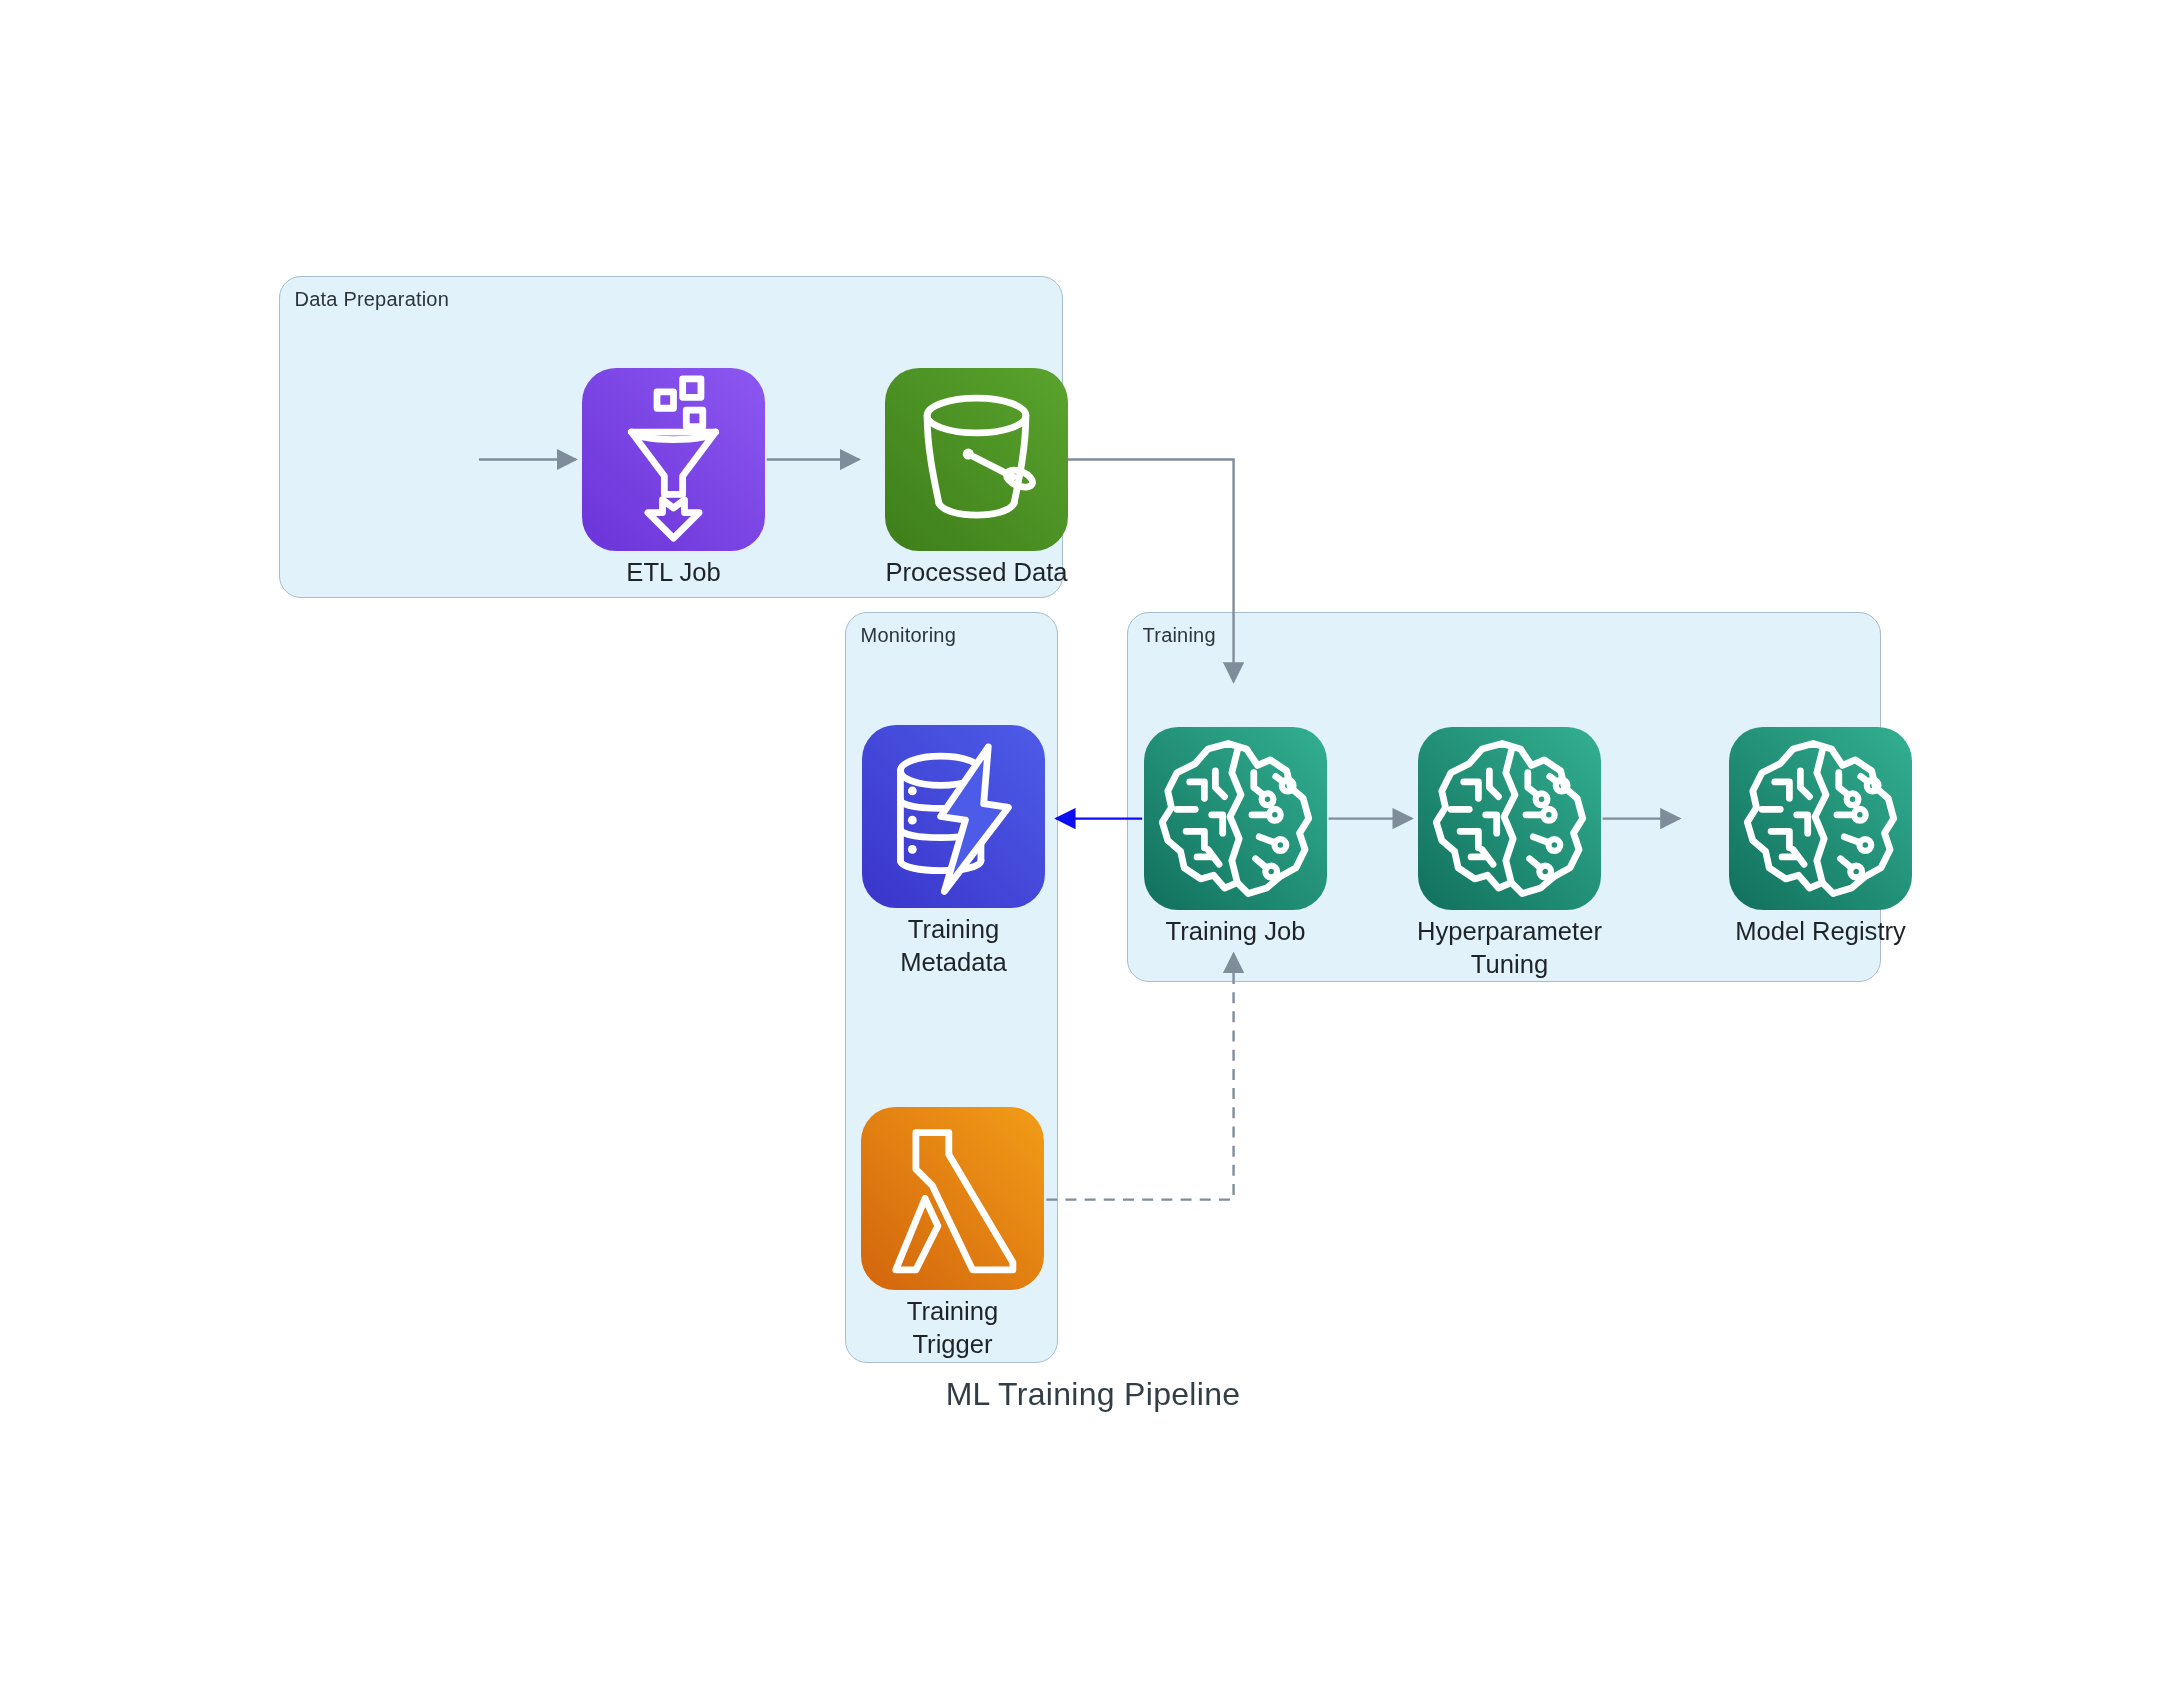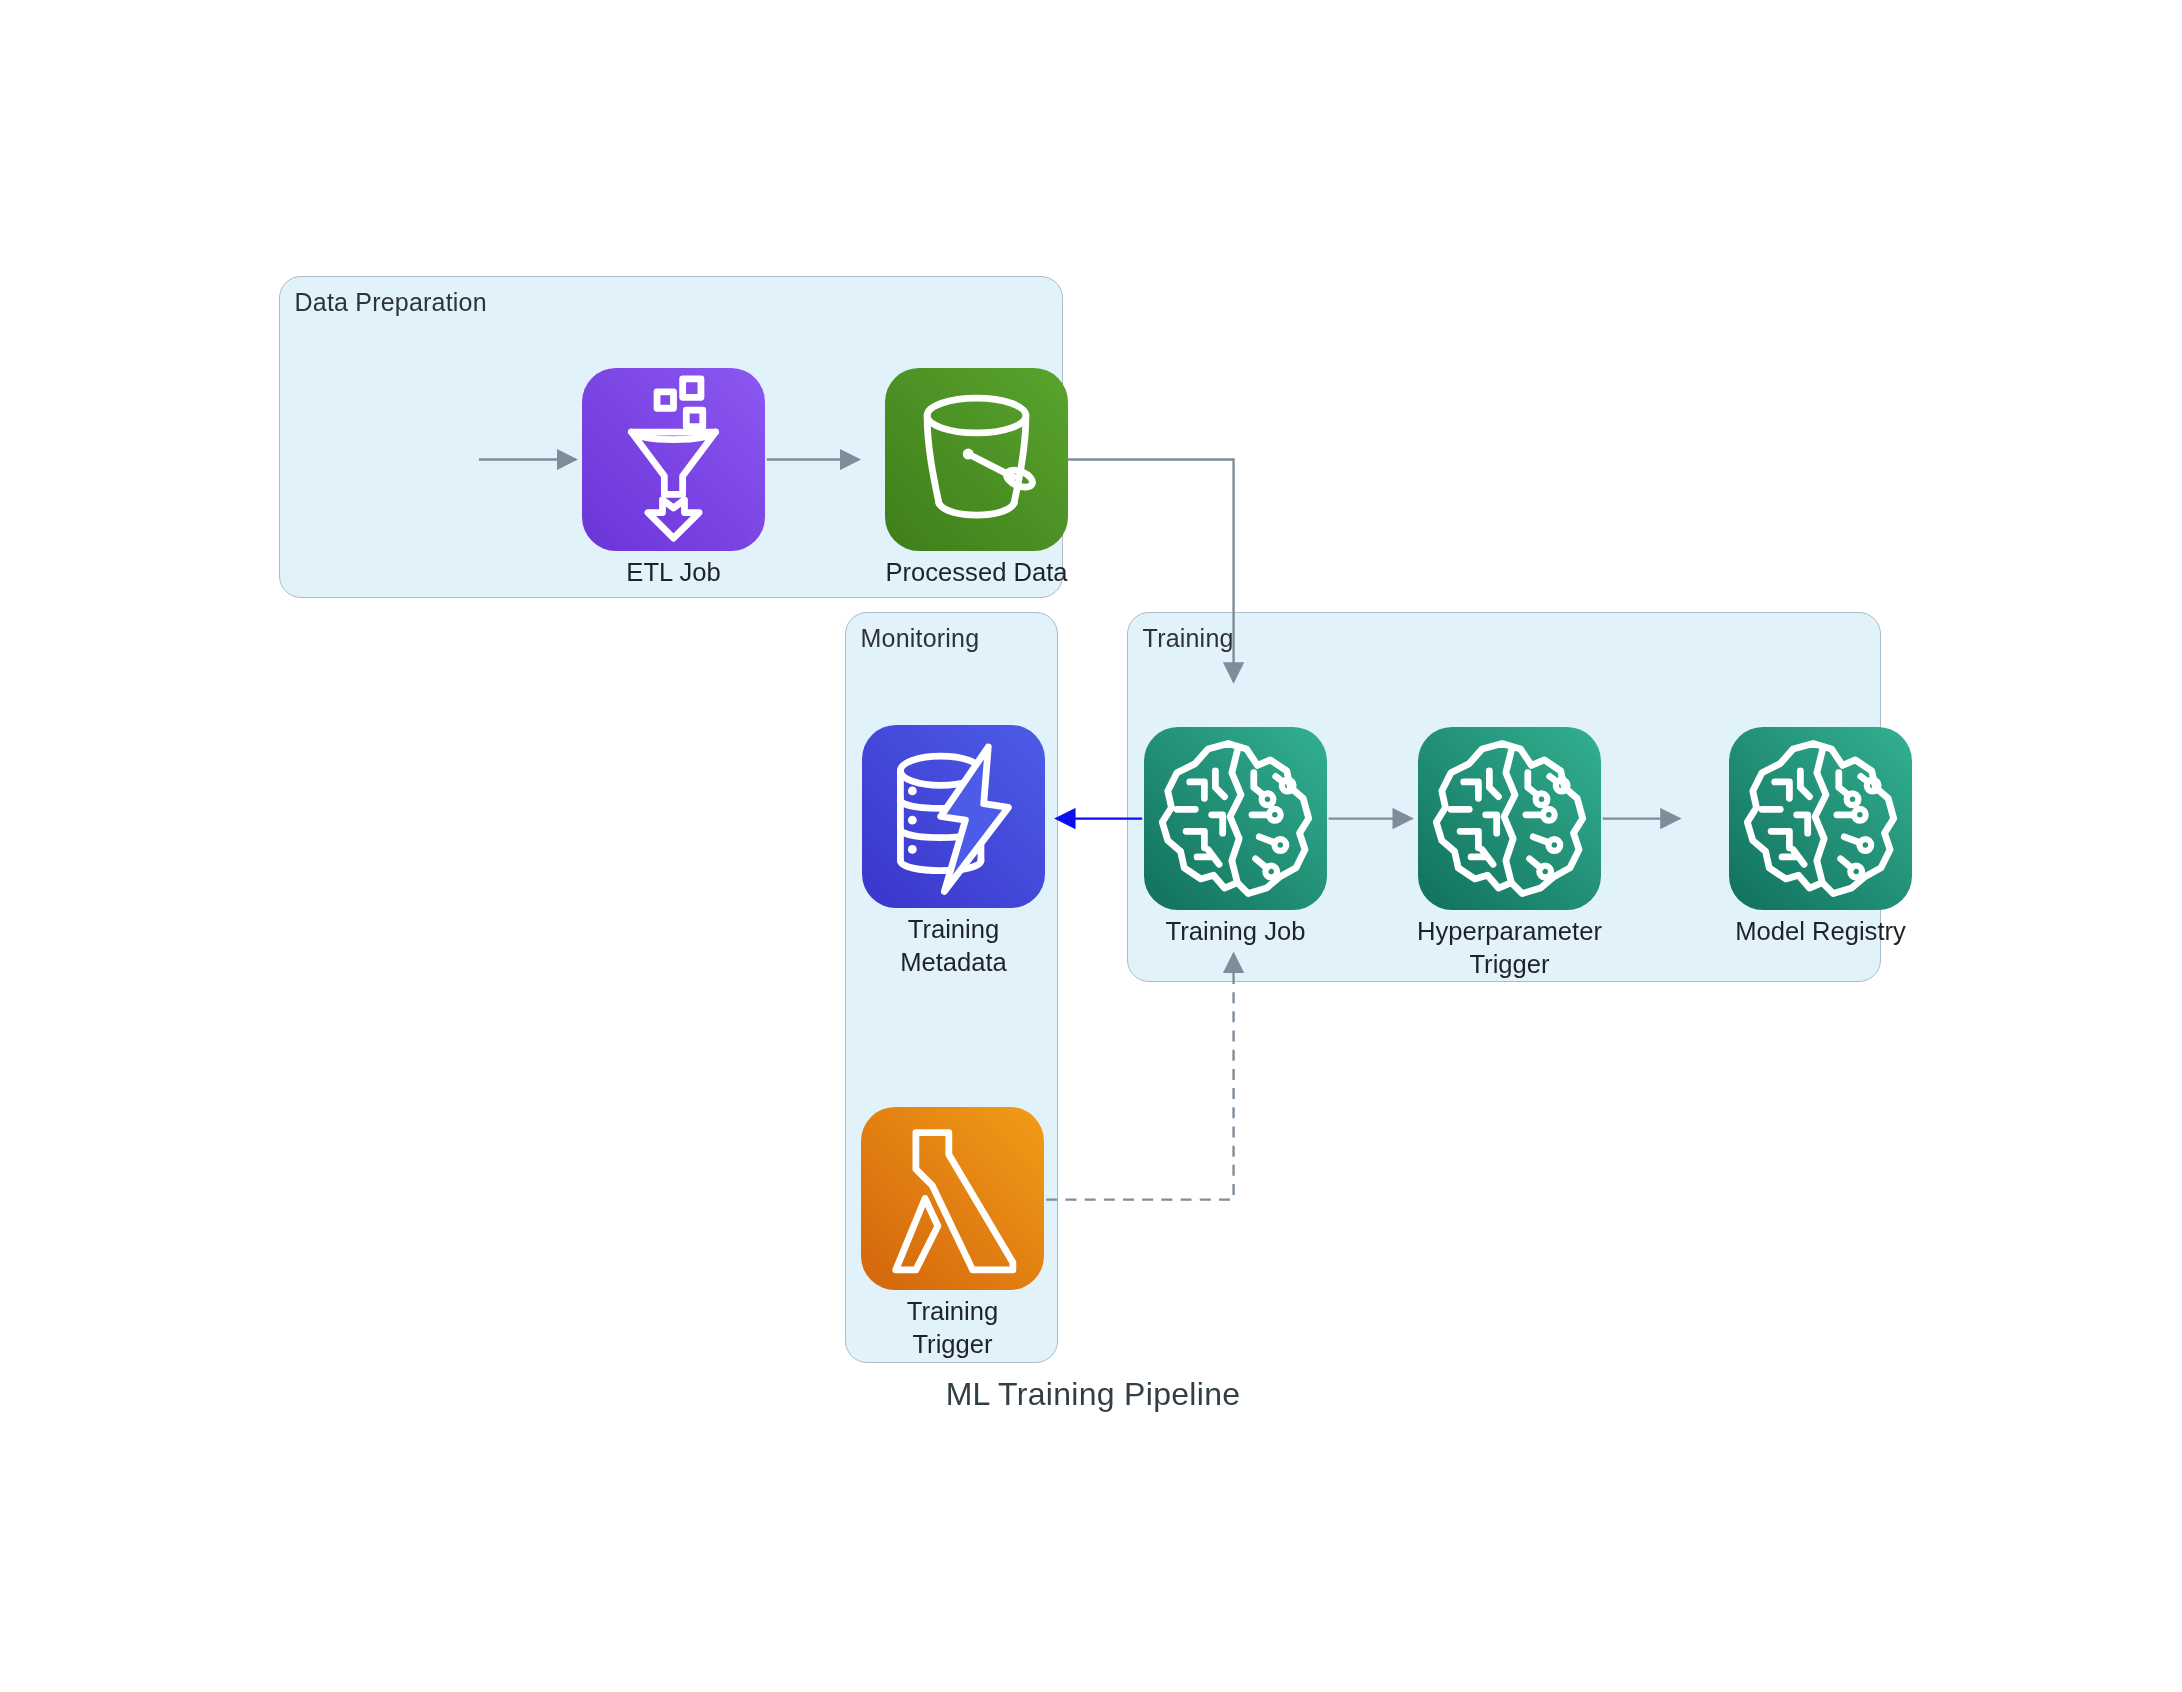--- a/index.html
+++ b/index.html
@@ -14,21 +14,21 @@
   
   .group{
     position:absolute;
     background:var(--group-fill,#e1f2fb);
     border:1.4px solid var(--group-border,#a9bdca);
     border-radius:22px;
     box-sizing:border-box;
   }
   .group-label{
     position:absolute;top:11px;left:14.6px;
-    font-size:25px;color:var(--group-label,#2d3338);
+    font-size:20px;color:var(--group-label,#2d3338);
     letter-spacing:0.2px;
   }
 
   
   svg.edges{position:absolute;left:0;top:0;pointer-events:none;}
 
   
   .node{position:absolute;width:183px;}
   .tile{
     width:183px;height:183px;border-radius:34px;
@@ -212,21 +212,21 @@
     <div class="node-label">Training Job</div>
   </div>
 
   <div class="node" style="left:1418px;top:727px;">
     <div class="tile sm">
       <svg viewBox="0 0 100 100">
           <use href="#sym-brain"></use>
         </svg>
     </div>
     <div class="node-label">Hyperparameter
-Trigger</div>
+Tuning</div>
   </div>
 
   <div class="node" style="left:1686px;top:727px;margin-left:43px;">
     <div class="tile sm">
       <svg viewBox="0 0 100 100">
           <use href="#sym-brain"></use>
         </svg>
     </div>
     <div class="node-label">Model Registry</div>
   </div>

